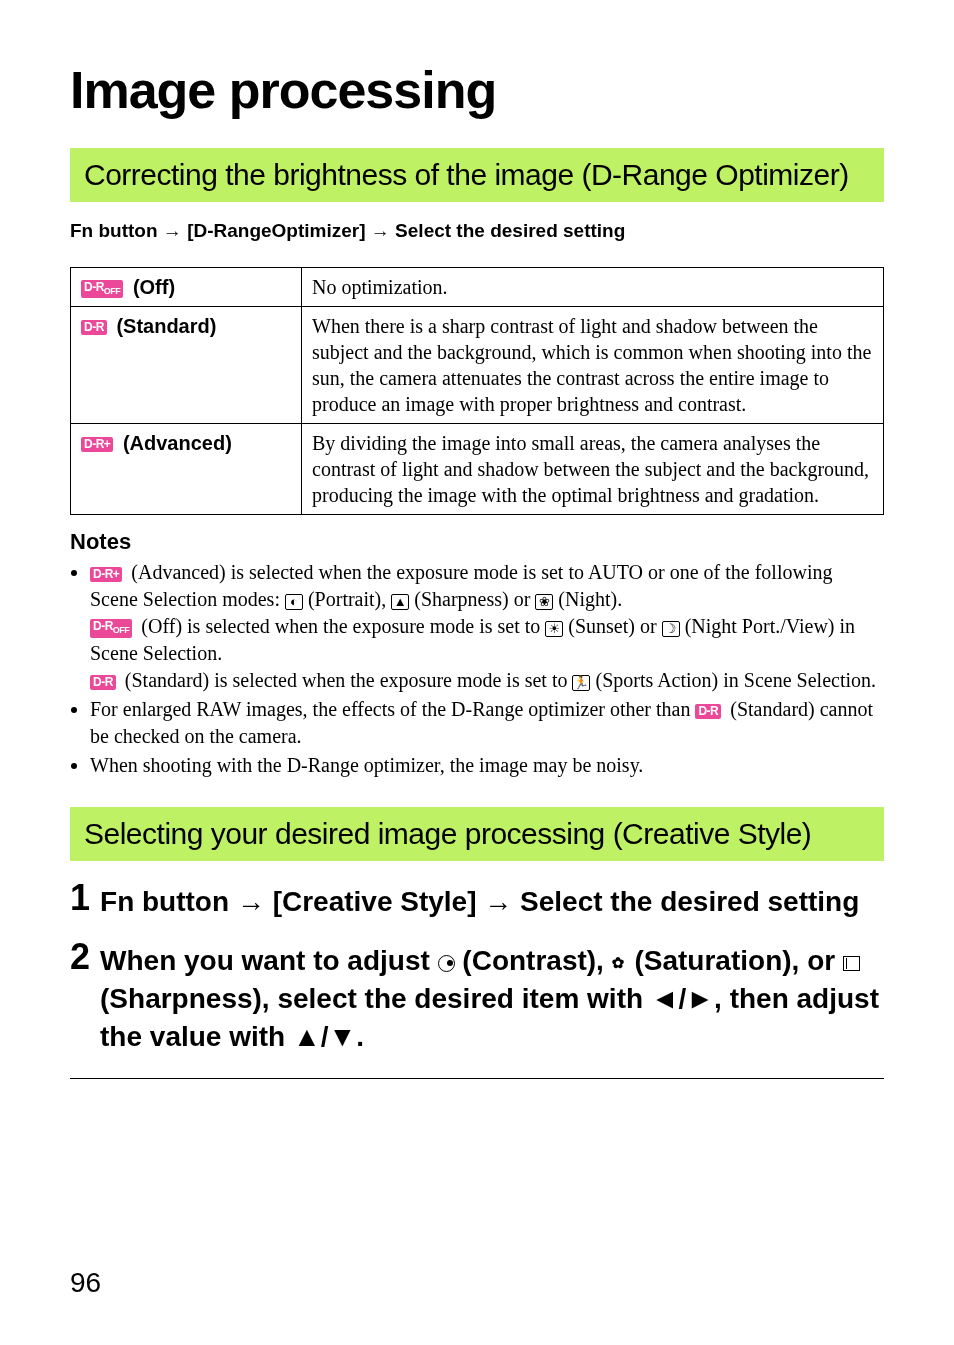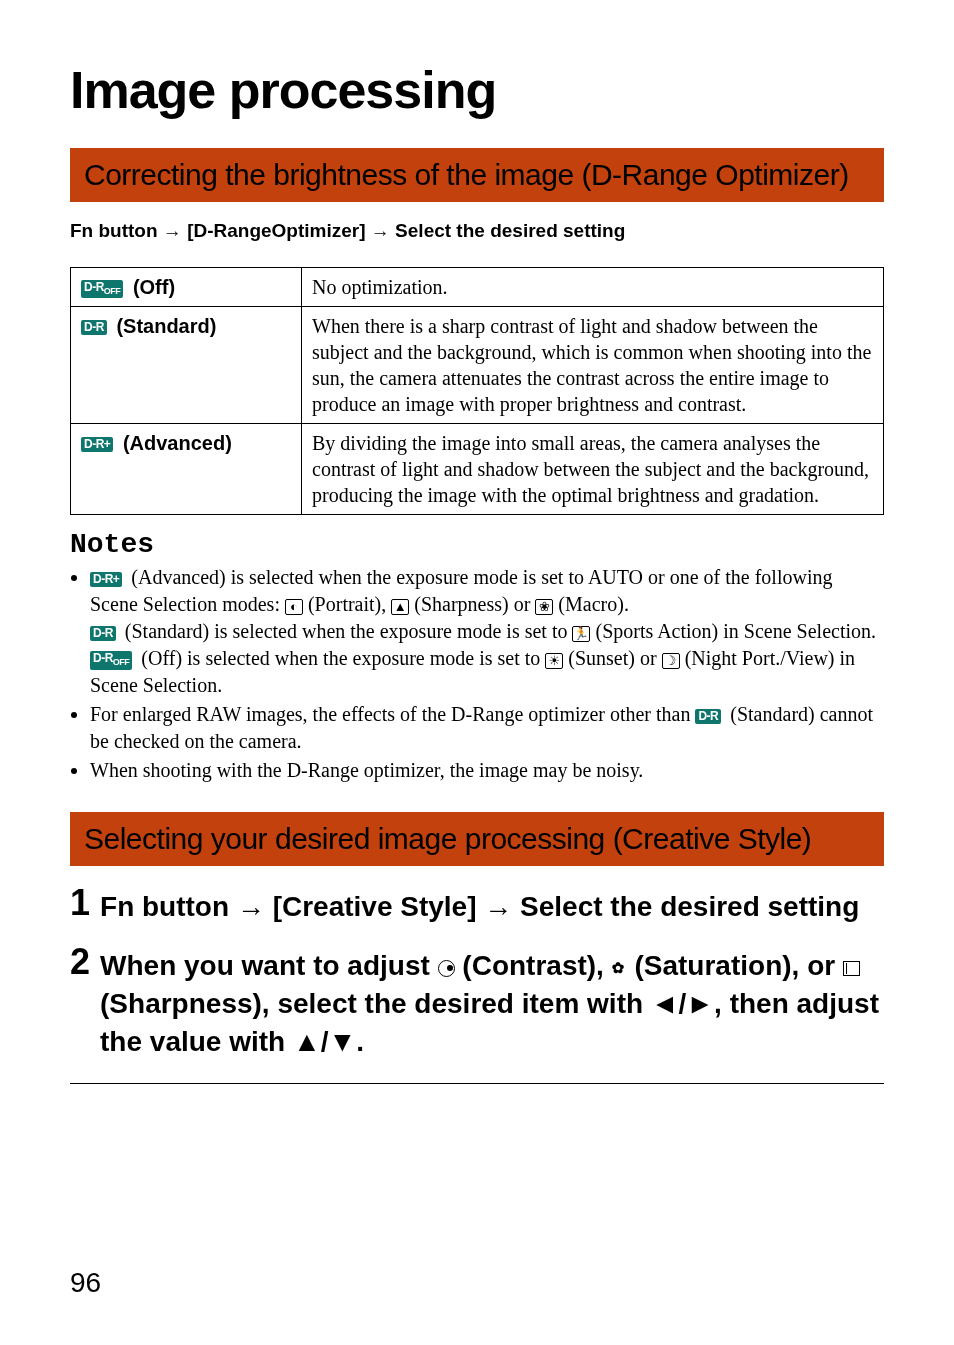--- a/index.html
+++ b/index.html
@@ -17,21 +17,21 @@
     position: relative;
   }
   .title {
     font-family: Arial, Helvetica, sans-serif;
     font-size: 52px;
     font-weight: 900;
     letter-spacing: -1px;
     margin: 0 0 28px 0;
   }
   .section-bar {
-    background: #c2410c;
+    background: #bef264;
     padding: 8px 14px;
     font-family: Arial, Helvetica, sans-serif;
     font-size: 30px;
     font-weight: 400;
     letter-spacing: -0.5px;
     line-height: 1.25;
     margin-bottom: 16px;
   }
   .instruction {
     font-family: Arial, Helvetica, sans-serif;
@@ -56,39 +56,39 @@
     line-height: 1.3;
   }
   table.dro td.label {
     width: 210px;
     font-family: Arial, Helvetica, sans-serif;
     font-weight: 700;
     white-space: nowrap;
   }
   .icon-box {
     display: inline-block;
-    background: #0f766e;
+    background: #ec4899;
     color: #fff;
     font-family: Arial, Helvetica, sans-serif;
     font-size: 12px;
     font-weight: 700;
     padding: 1px 3px;
     border-radius: 2px;
     vertical-align: middle;
     line-height: 1.1;
     margin-right: 4px;
     letter-spacing: -0.5px;
   }
   .icon-sub {
     font-size: 9px;
     vertical-align: sub;
   }
   .notes-heading {
-    font-family: Liberation Mono, monospace;
-    font-size: 28px;
+    font-family: Liberation Sans, sans-serif;
+    font-size: 22px;
     font-weight: 700;
     margin: 10px 0 4px 0;
   }
   ul.notes {
     margin: 0 0 28px 0;
     padding-left: 20px;
     font-size: 20px;
     line-height: 1.35;
   }
   ul.notes li {
@@ -230,26 +230,26 @@
       </td>
       <td>By dividing the image into small areas, the camera analyses the contrast of light and shadow between the subject and the background, producing the image with the optimal brightness and gradation.</td>
     </tr>
   </tbody>
     </table>
 
   <div class="notes-heading">Notes</div>
 
   <ul class="notes">
     <li>
-      <span class="icon-box">D-R+</span><span> (Advanced) is selected when the exposure mode is set to AUTO or one of the following Scene Selection modes: </span><span class="scene-icon">◐</span><span> (Portrait), </span><span class="scene-icon">▲</span><span> (Sharpness) or </span><span class="scene-icon">❀</span><span> (Macro).</span>
+      <span class="icon-box">D-R+</span><span> (Advanced) is selected when the exposure mode is set to AUTO or one of the following Scene Selection modes: </span><span class="scene-icon">◐</span><span> (Portrait), </span><span class="scene-icon">▲</span><span> (Sharpness) or </span><span class="scene-icon">❀</span><span> (Night).</span>
+      <span class="indent-note">
+        <span class="icon-box">D-R<span class="icon-sub">OFF</span></span><span> (Off) is selected when the exposure mode is set to </span><span class="scene-icon">☀</span><span> (Sunset) or </span><span class="scene-icon">☽</span><span> (Night Port./View) in Scene Selection.</span>
+      </span>
       <span class="indent-note">
         <span class="icon-box">D-R</span><span> (Standard) is selected when the exposure mode is set to </span><span class="scene-icon">🏃</span><span> (Sports Action) in Scene Selection.</span>
-      </span>
-      <span class="indent-note">
-        <span class="icon-box">D-R<span class="icon-sub">OFF</span></span><span> (Off) is selected when the exposure mode is set to </span><span class="scene-icon">☀</span><span> (Sunset) or </span><span class="scene-icon">☽</span><span> (Night Port./View) in Scene Selection.</span>
       </span>
     </li>
     <li>
       <span>For enlarged RAW images, the effects of the D-Range optimizer other than </span><span class="icon-box">D-R</span><span> (Standard) cannot be checked on the camera.</span>
     </li>
     <li>When shooting with the D-Range optimizer, the image may be noisy.</li>
   </ul>
 
   <div class="section-bar">Selecting your desired image processing (Creative Style)</div>
 

